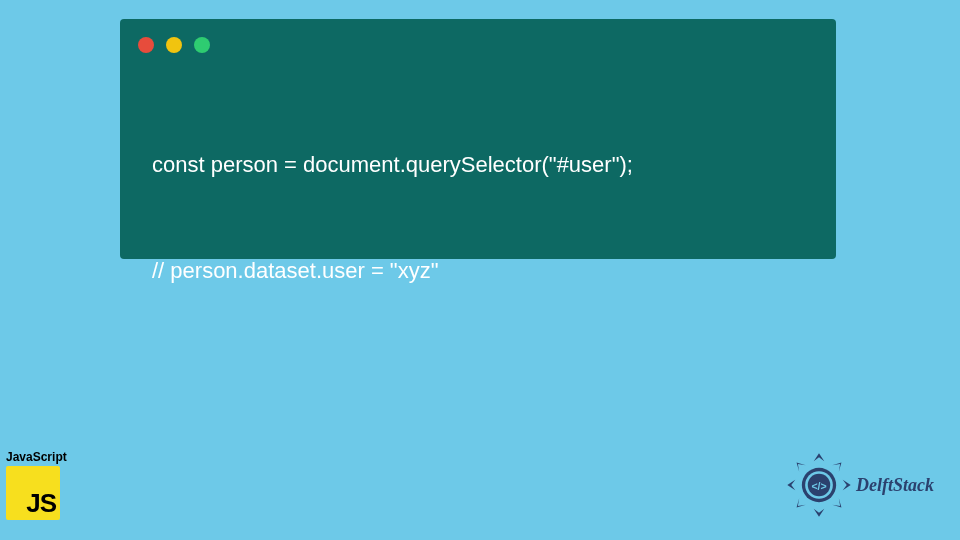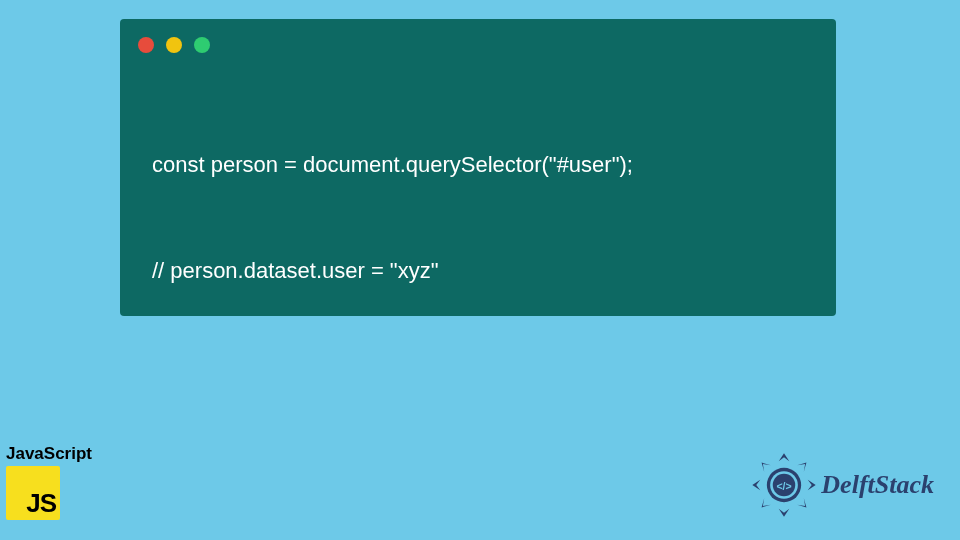--- a/index.html
+++ b/index.html
@@ -10,21 +10,21 @@
     background: #6dc9e8;
     font-family: -apple-system, BlinkMacSystemFont, "Segoe UI", Arial, sans-serif;
     overflow: hidden;
     position: relative;
   }
   .code-window {
     position: absolute;
     left: 120px;
     top: 19px;
     width: 716px;
-    height: 297px;
+    height: 240px;
     background: #0d6963;
     border-radius: 4px;
     box-sizing: border-box;
   }
   .traffic-lights {
     position: absolute;
     top: 18px;
     left: 18px;
     display: flex;
     gap: 12px;
@@ -51,21 +51,21 @@
   .code-line { display: block; }
   .gap { height: 22px; }
 
   .js-badge {
     position: absolute;
     left: 6px;
     bottom: 20px;
     text-align: center;
   }
   .js-badge .label {
-    font-size: 17px;
+    font-size: 12px;
     font-weight: 600;
     color: #000;
     margin-bottom: 2px;
   }
   .js-logo {
     width: 54px;
     height: 54px;
     background: #f7df1e;
     position: relative;
     border-radius: 2px;
@@ -90,21 +90,21 @@
     align-items: center;
     gap: 4px;
   }
   .delft-logo {
     width: 66px;
     height: 66px;
     position: relative;
   }
   .delft-logo svg { width: 100%; height: 100%; }
   .delft-text {
-    font-size: 26px;
+    font-size: 18px;
     font-weight: 600;
     color: #2b416e;
     font-style: italic;
     font-family: Georgia, "Times New Roman", serif;
   }
 </style>
 </head>
 <body>
 
 <div class="code-window">

